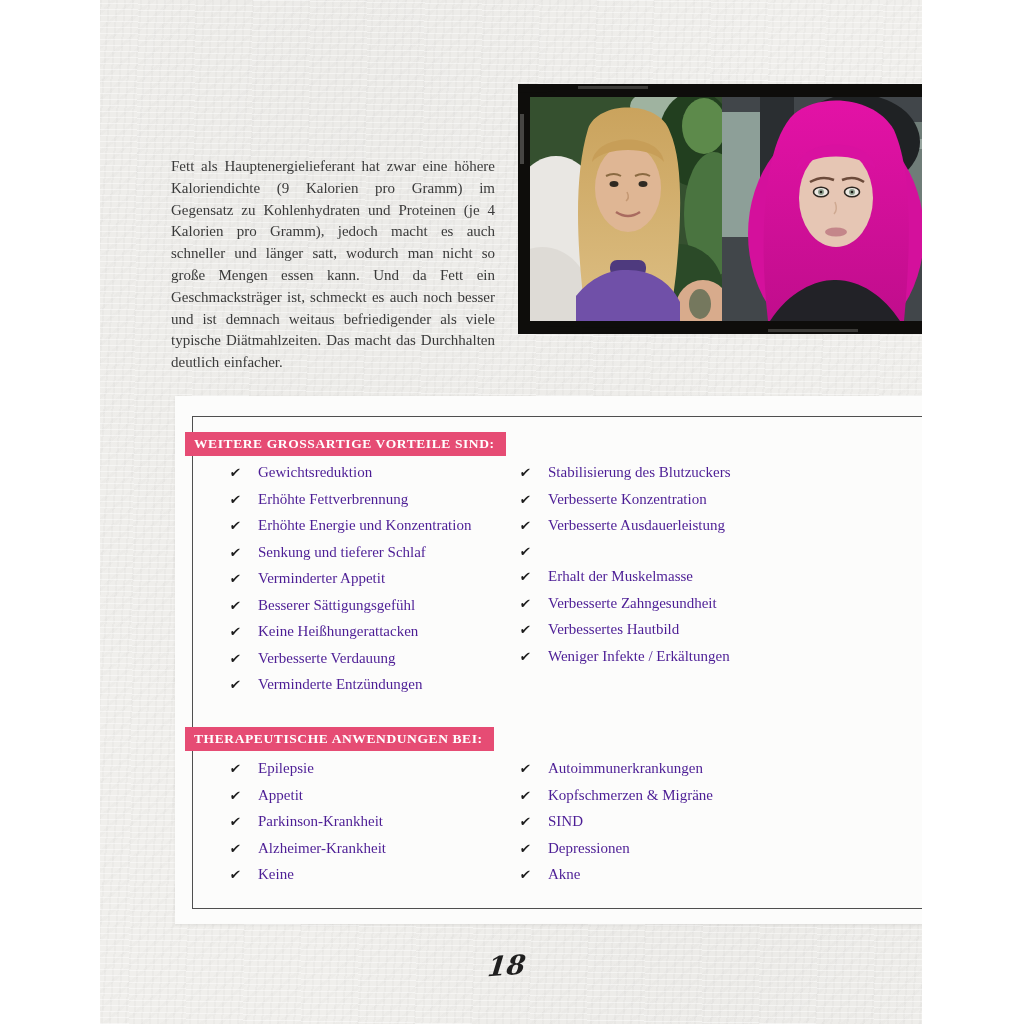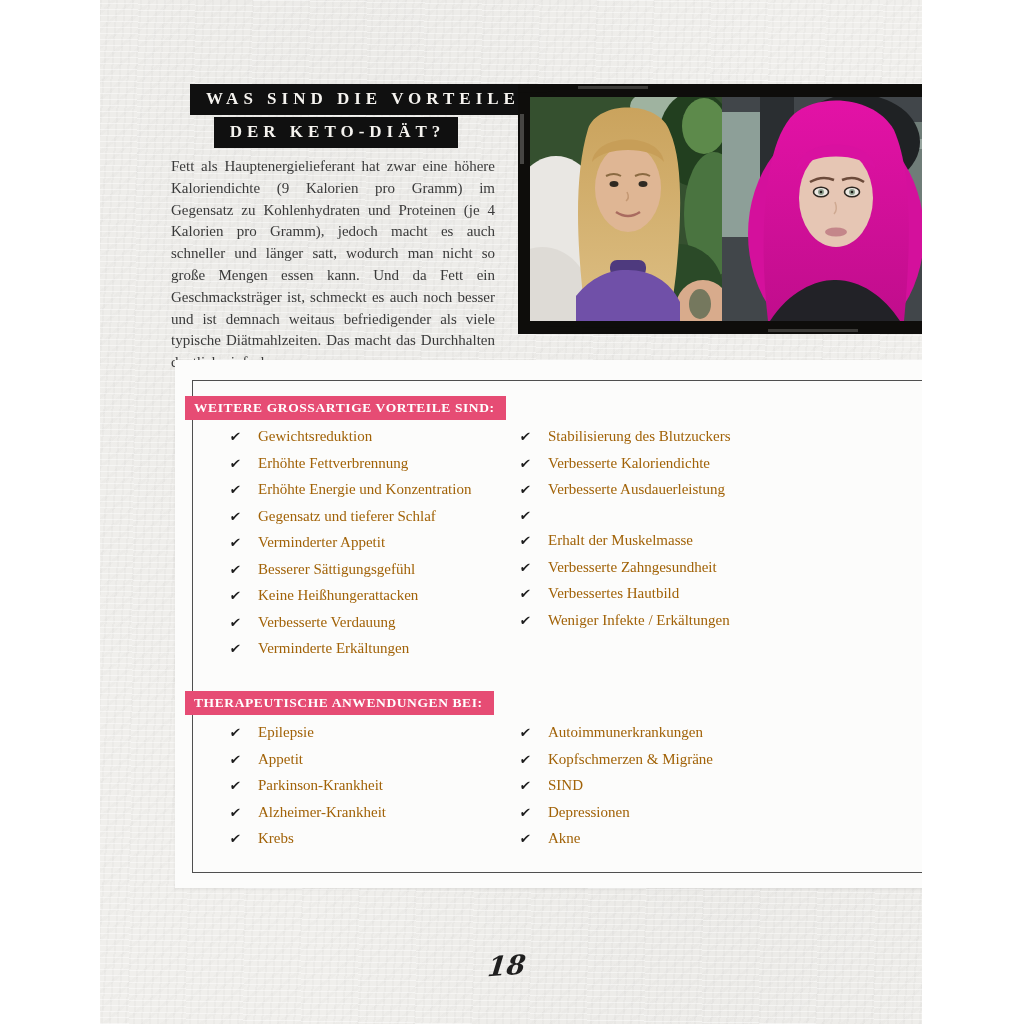--- a/index.html
+++ b/index.html
@@ -45,21 +45,21 @@
     word-spacing:1px;
   }
   
   .photo {
     position:absolute; left:418px; top:84px;
     width:440px; height:250px;
     line-height:0;
   }
   
   .card {
-    position:absolute; left:75px; top:360px;
+    position:absolute; left:75px; top:396px;
     width:796px; height:528px;
     background:#fcfcfb;
     box-shadow:0 1px 3px rgba(0,0,0,.07);
   }
   .inner-border {
     position:absolute; left:17px; top:20px; right:17px; bottom:15px;
     border:1px solid #4f4f4f;
   }
   .pink-header {
     position:absolute; left:10px;
@@ -75,42 +75,38 @@
   .pink-header.h2 { top:331px; }
   .list { position:absolute; width:300px; }
   .check-row { display:flex; align-items:baseline; margin-bottom:9.5px; }
   .check {
     font-family:"DejaVu Sans", sans-serif;
     font-size:13px; color:#1c1c1c;
     width:28px; flex:0 0 28px;
     transform:skewX(-8deg);
   }
   .check-label {
-    font-size:15px; color:#a16207;
+    font-size:15px; color:#4c1d95;
     line-height:17px;
     white-space:nowrap;
   }
   
   .pagenum {
     position:absolute; left:388px; top:950px;
     font-family:"DejaVu Serif", serif;
     font-style:italic; font-weight:700;
     font-size:27px; color:#1f1f1f;
     transform:skewX(-10deg) rotate(-4deg);
   }
 </style>
 </head>
 <body>
 
 <div class="page">
 
-  <div class="title-wrap">
-    <span class="tbox">WAS SIND DIE VORTEILE</span><br>
-    <span class="tbox">DER KETO-DIÄT?</span>
-  </div>
 
   <p class="intro">Fett als Hauptenergielieferant hat zwar eine höhere Kaloriendichte (9 Kalorien pro Gramm) im Gegensatz zu Kohlenhydraten und Proteinen (je 4 Kalorien pro Gramm), jedoch macht es auch schneller und länger satt, wodurch man nicht so große Mengen essen kann. Und da Fett ein Geschmacksträger ist, schmeckt es auch noch besser und ist demnach weitaus befriedigender als viele typische Diätmahlzeiten. Das macht das Durchhalten deutlich einfacher.</p>
 
   <div class="photo">
     <svg width="440" height="250" viewBox="0 0 440 250" preserveAspectRatio="none">
       <defs>
         <linearGradient id="gHairL" x1="0" y1="0" x2="0" y2="1">
           <stop offset="0" stop-color="#caa35d"></stop>
             <stop offset="1" stop-color="#ddbf84"></stop>
         </linearGradient>
@@ -195,51 +191,51 @@
         <div class="check-row">
           <span class="check">✔</span>
           <span class="check-label">Erhöhte Fettverbrennung</span>
         </div>
         <div class="check-row">
           <span class="check">✔</span>
           <span class="check-label">Erhöhte Energie und Konzentration</span>
         </div>
         <div class="check-row">
           <span class="check">✔</span>
-          <span class="check-label">Gegensatz und tieferer Schlaf</span>
+          <span class="check-label">Senkung und tieferer Schlaf</span>
         </div>
         <div class="check-row">
           <span class="check">✔</span>
           <span class="check-label">Verminderter Appetit</span>
         </div>
         <div class="check-row">
           <span class="check">✔</span>
           <span class="check-label">Besserer Sättigungsgefühl</span>
         </div>
         <div class="check-row">
           <span class="check">✔</span>
           <span class="check-label">Keine Heißhungerattacken</span>
         </div>
         <div class="check-row">
           <span class="check">✔</span>
           <span class="check-label">Verbesserte Verdauung</span>
         </div>
         <div class="check-row">
           <span class="check">✔</span>
-          <span class="check-label">Verminderte Erkältungen</span>
+          <span class="check-label">Verminderte Entzündungen</span>
         </div>
       </div>
     <div class="list" style="left:345px; top:68px;">
         <div class="check-row">
           <span class="check">✔</span>
           <span class="check-label">Stabilisierung des Blutzuckers</span>
         </div>
         <div class="check-row">
           <span class="check">✔</span>
-          <span class="check-label">Verbesserte Kaloriendichte</span>
+          <span class="check-label">Verbesserte Konzentration</span>
         </div>
         <div class="check-row">
           <span class="check">✔</span>
           <span class="check-label">Verbesserte Ausdauerleistung</span>
         </div>
         <div class="check-row">
           <span class="check">✔</span>
         </div>
         <div class="check-row">
           <span class="check">✔</span>
@@ -272,21 +268,21 @@
         <div class="check-row">
           <span class="check">✔</span>
           <span class="check-label">Parkinson-Krankheit</span>
         </div>
         <div class="check-row">
           <span class="check">✔</span>
           <span class="check-label">Alzheimer-Krankheit</span>
         </div>
         <div class="check-row">
           <span class="check">✔</span>
-          <span class="check-label">Krebs</span>
+          <span class="check-label">Keine</span>
         </div>
       </div>
     <div class="list" style="left:345px; top:364px;">
         <div class="check-row">
           <span class="check">✔</span>
           <span class="check-label">Autoimmunerkrankungen</span>
         </div>
         <div class="check-row">
           <span class="check">✔</span>
           <span class="check-label">Kopfschmerzen &amp; Migräne</span>

